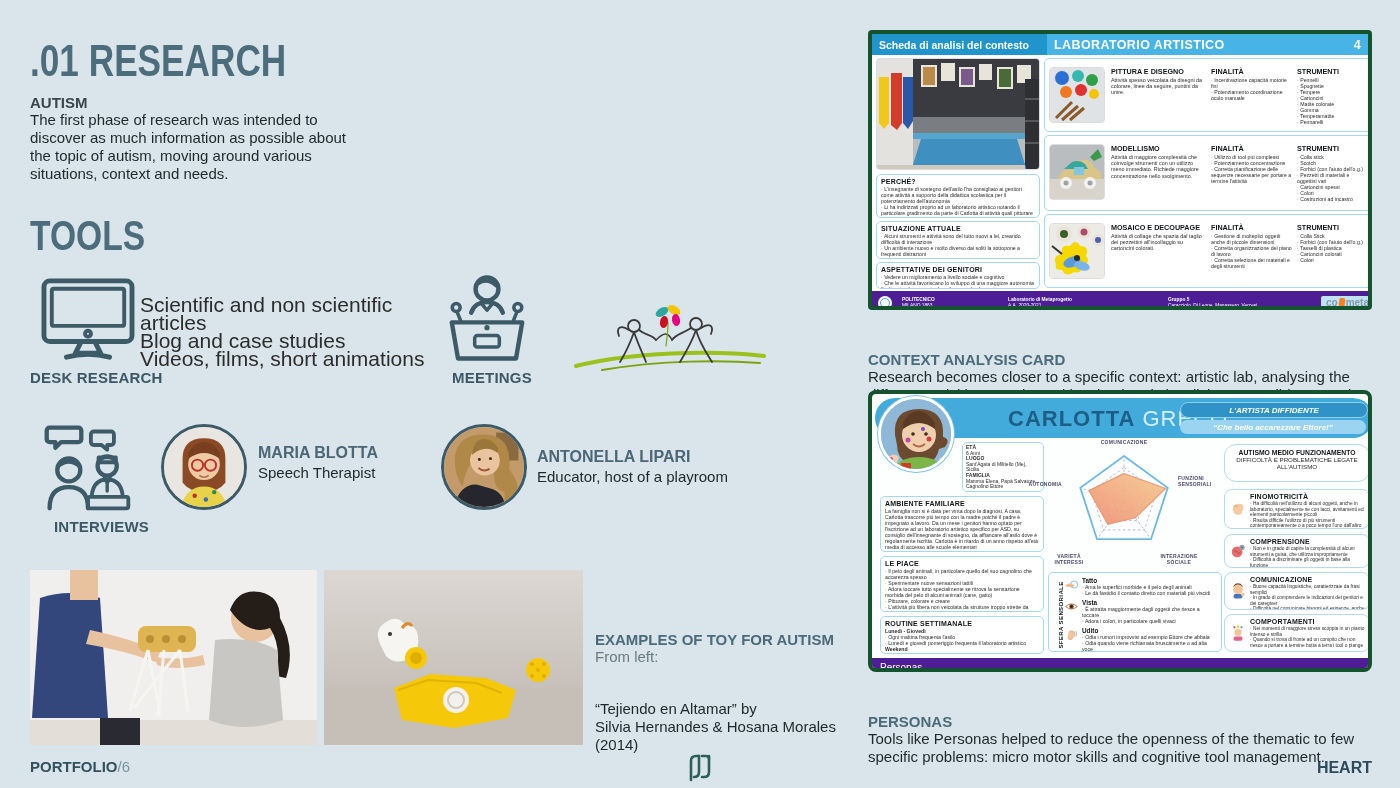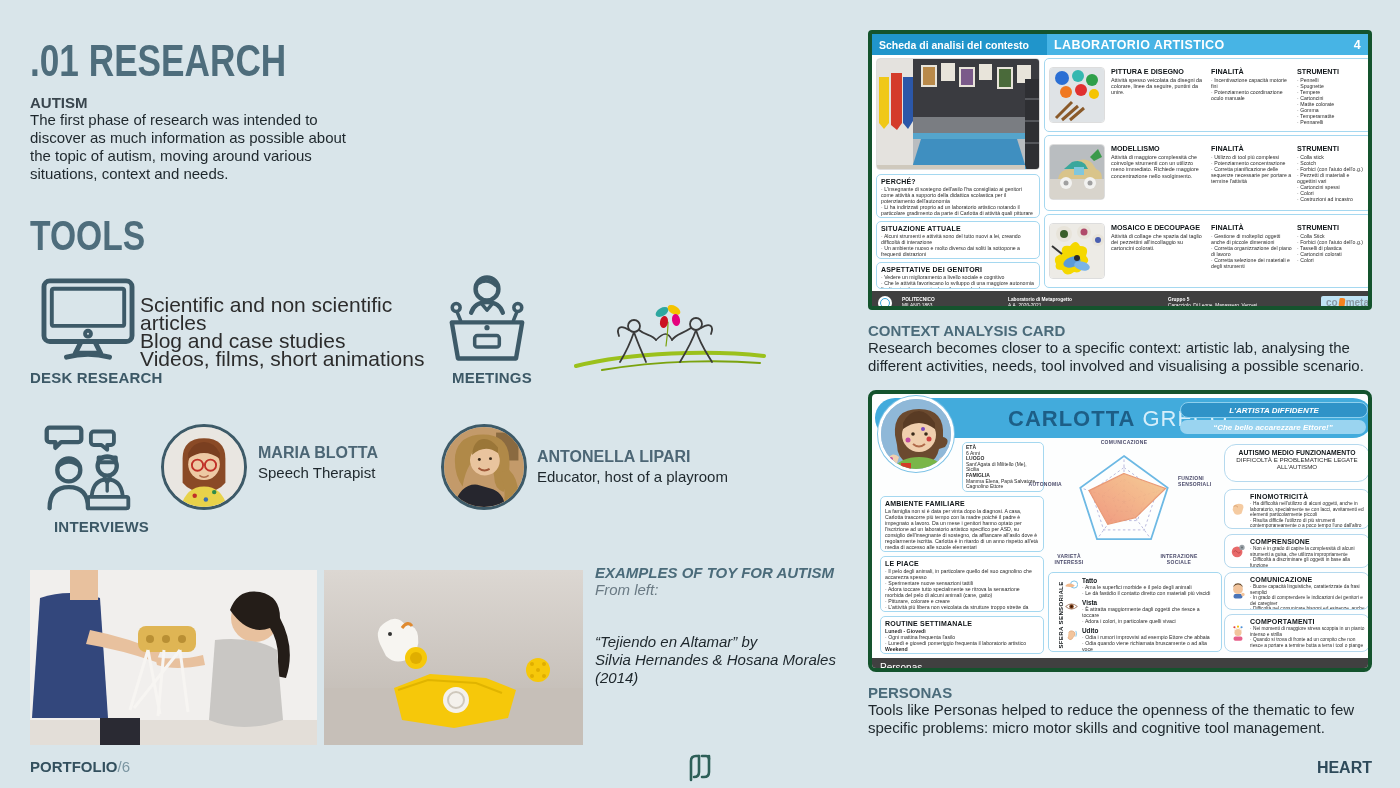--- a/index.html
+++ b/index.html
@@ -5,38 +5,38 @@
   html,body{margin:0;padding:0;background:#d7e3e9;font-family:"Liberation Sans",sans-serif;}
   #canvas{position:relative;width:1400px;height:788px;background:#d9e5ea;overflow:hidden;}
   .abs{position:absolute;box-sizing:border-box;}
   .bigtitle{font-weight:700;color:#4e6d7c;transform:scaleX(.8);transform-origin:left top;white-space:nowrap;}
   .sechead{font-weight:700;font-size:15px;color:#39454d;}
   .body15{font-size:15px;line-height:18px;color:#1e272c;}
   .toollabel{font-weight:700;font-size:15px;color:#3c5866;letter-spacing:.2px;}
   .pname{font-weight:700;font-size:16px;color:#4c6675;}
   .prole{font-size:15px;color:#1e272c;}
   .avatar{border-radius:50%;border:3px solid #3d5a68;overflow:hidden;background:#ccc;}
-  .captitle{font-weight:700;font-size:15px;color:#4b6b7a;}
+  .captitle{font-weight:700;font-size:15px;color:#4b6b7a;margin-top:29px;}
   
   .card{background:#fff;border:4px solid #14532d;border-radius:4px;overflow:hidden;}
   .chead{display:flex;align-items:stretch;height:21px;color:#fff;}
   .chead .seg1{background:#2095cb;width:168px;display:flex;align-items:center;padding-left:7px;font-size:10.5px;font-weight:700;}
   .chead .seg2{background:#47b4e5;flex:1;display:flex;align-items:center;justify-content:space-between;padding:0 7px;font-size:12.5px;font-weight:700;letter-spacing:.4px;}
   .box{position:absolute;background:#fff;border:1px solid #a5d8f0;border-radius:5px;padding:3px 4px;box-sizing:border-box;overflow:hidden;}
   .bt{font-weight:700;font-size:7px;color:#101518;letter-spacing:.2px;margin:0 0 1px 0;}
   ul.bl{margin:0;padding:0;list-style:none;font-size:5.2px;line-height:6px;color:#2c2c2c;}
   ul.bl li::before{content:"· ";}
   ul.plain{margin:0;padding:0;list-style:none;}
   ul.plain li::before{content:"";}
   .microtxt{font-size:5.2px;line-height:6px;color:#2c2c2c;}
   .act-name{font-weight:700;font-size:7.2px;color:#101518;margin:0 0 1px 0;}
   .act-desc{font-size:5.4px;line-height:6.2px;color:#2c2c2c;}
   .colhead{font-weight:700;font-size:7.2px;color:#101518;margin:0 0 1px 0;}
   .thumb{position:absolute;border-radius:4px;overflow:hidden;border:1px solid #ddd;}
-  .cfoot{position:absolute;left:0;width:100%;background:#404040;color:#fff;display:flex;align-items:center;}
+  .cfoot{position:absolute;left:0;width:100%;background:#4c1d95;color:#fff;display:flex;align-items:center;}
   .cfoot .col{font-size:4.8px;line-height:5.6px;font-weight:700;}
   
   .pband{position:absolute;background:#42abdc;border-radius:20px;}
   .badge{position:absolute;border-radius:8px;color:#fff;font-style:italic;font-weight:700;font-size:8px;display:flex;align-items:center;justify-content:center;}
   .rbox{position:absolute;background:#fff;border:1px solid #b5d9ee;border-radius:8px;padding:3px 4px 3px 25px;box-sizing:border-box;overflow:hidden;}
   .rbox .ric{position:absolute;left:5px;top:50%;transform:translateY(-50%);width:16px;height:16px;}
   .rlabel{font-size:5px;font-weight:700;color:#4a4a6a;letter-spacing:.3px;text-align:center;line-height:5.6px;}
   .sfitem{display:flex;gap:4px;margin-bottom:3px;}
   .sfitem .sic{width:13px;height:13px;flex:none;margin-top:1px;}
   .sft{font-weight:700;font-size:6.4px;color:#101518;margin:0;}
@@ -210,21 +210,21 @@
       <g fill="#e0ae00">
           <circle cx="208" cy="94" r="2"></circle>
           <circle cx="220" cy="94" r="2"></circle>
           <circle cx="208" cy="106" r="2"></circle>
           <circle cx="220" cy="106" r="2"></circle>
           <circle cx="214" cy="100" r="2"></circle>
         </g>
     </svg>
   </div>
 
-  <div class="abs" style="left:595px;top:564px;width:270px;font-style:italic;">
+  <div class="abs" style="left:595px;top:602px;width:270px;">
     <div class="captitle">EXAMPLES OF TOY FOR AUTISM</div>
     <div class="body15" style="color:#6a7a84;">From left:</div>
     <div class="body15" style="margin-top:34px;">
       <div>“Tejiendo en Altamar” by</div>
       <div>Silvia Hernandes &amp; Hosana Morales</div>
       <div>(2014)</div>
     </div>
   </div>
 
   <div class="abs" style="left:30px;top:758px;font-size:15px;">

